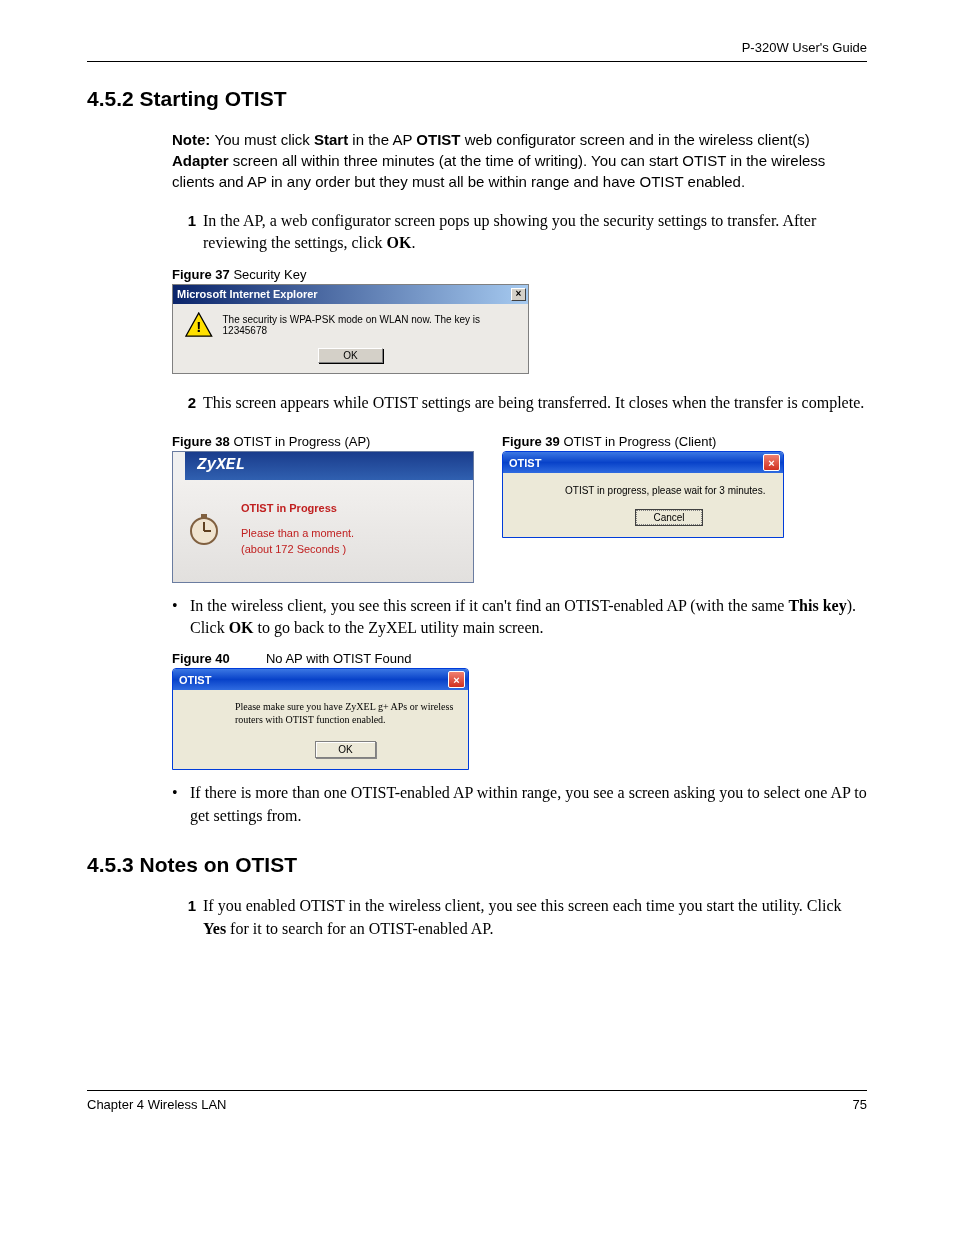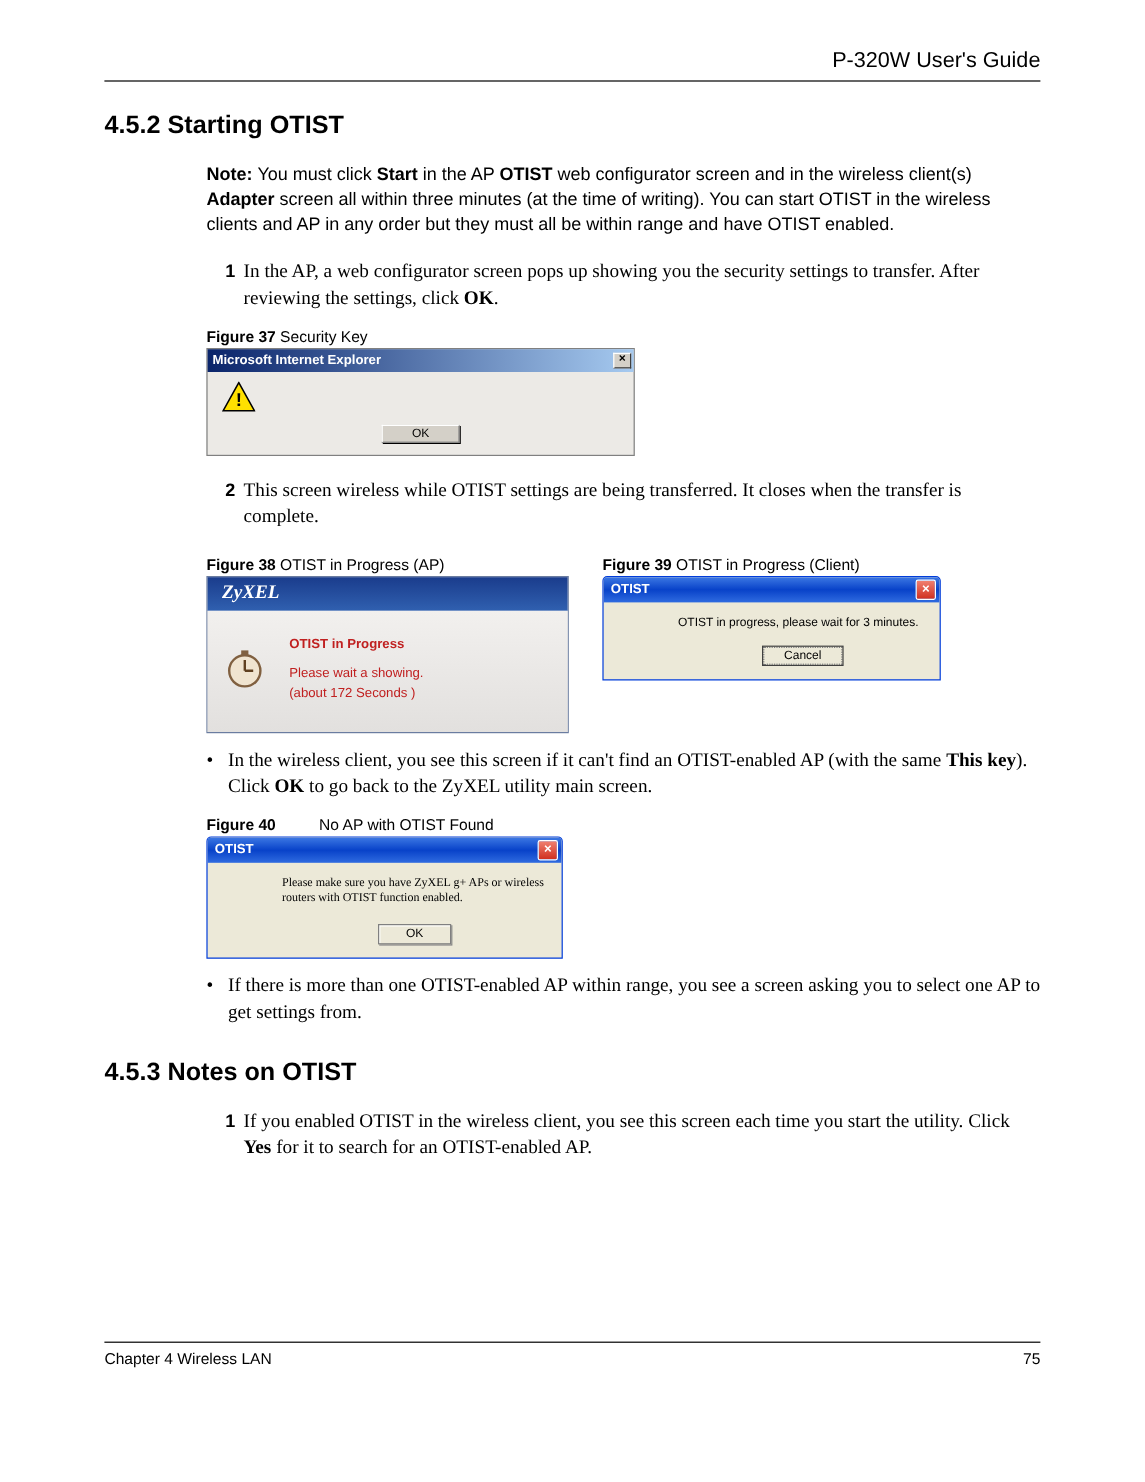--- a/index.html
+++ b/index.html
@@ -10,21 +10,21 @@
     color: #000;
   }
   .page {
     width: 780px;
     margin: 40px auto 30px auto;
     box-sizing: border-box;
     position: relative;
   }
   .top-header {
     text-align: right;
-    font-size: 18px;
+    font-size: 13px;
     padding-bottom: 6px;
     border-bottom: 1.5px solid #000;
   }
   .content {
     margin-top: 25px;
   }
   .h2 {
     font-size: 21px;
     font-weight: bold;
     margin-bottom: 18px;
@@ -138,21 +138,22 @@
     border: 1px solid #6a7ca0;
     background: #f0f0f0;
   }
   .zyxel-title {
     background: linear-gradient(to bottom, #1a3c8c, #3060b0);
     color: #fff;
     font-style: italic;
     font-weight: bold;
     font-size: 16px;
     padding: 4px 8px 6px 12px;
-    font-family: Liberation Serif, serif;
+    font-family: Liberation Mono, monospace;
+    margin-left: 12px;
   }
   .zyxel-body {
     display: flex;
     align-items: center;
     padding: 20px 8px 24px 14px;
     background: linear-gradient(to bottom, #f2f0ee, #e2e0de);
   }
   .clock-icon {
     width: 34px; height:34px;
     margin-right: 20px;
@@ -277,49 +278,50 @@
         <span class="close-x">×</span>
       </div>
       <div class="body">
         <div class="msg-row">
           <div class="warn-icon">
             <svg viewBox="0 0 32 30">
                 <polygon points="16,1 31,28 1,28" fill="#ffe000" stroke="#000" stroke-width="1.5"></polygon>
                 <text x="16" y="23" text-anchor="middle" font-size="18" font-weight="bold" font-family="Arial">!</text>
               </svg>
           </div>
+          <div class="msg-text">The security is WPA-PSK mode on WLAN now. The key is 12345678</div>
         </div>
         <div class="btn-ok">OK</div>
       </div>
     </div>
 
     <div class="ol-step" style="margin-top:18px;">
       <div class="num">2</div>
-      <div class="txt">This screen wireless while OTIST settings are being transferred. It closes when the transfer is complete.</div>
+      <div class="txt">This screen appears while OTIST settings are being transferred. It closes when the transfer is complete.</div>
     </div>
 
     <div class="fig-row">
       <div class="fig-col">
         <div class="fig-caption">
           <b>Figure 38</b><span>   OTIST in Progress (AP)</span>
         </div>
         <div class="zyxel-box">
           <div class="zyxel-title">ZyXEL</div>
           <div class="zyxel-body">
             <div class="clock-icon">
               <svg viewBox="0 0 34 34">
                   <circle cx="17" cy="19" r="13" fill="#f0e4d0" stroke="#806040" stroke-width="2"></circle>
                   <rect x="14" y="2" width="6" height="4" fill="#806040"></rect>
                   <line x1="17" y1="19" x2="17" y2="10" stroke="#604020" stroke-width="2"></line>
                   <line x1="17" y1="19" x2="24" y2="19" stroke="#604020" stroke-width="2"></line>
                 </svg>
             </div>
             <div class="zyxel-text">
               <span class="t1">OTIST in Progress</span>
-              <span>Please wait a showing.</span><br>
+              <span>Please than a moment.</span><br>
               <span>(about 172 Seconds )</span>
             </div>
           </div>
         </div>
       </div>
       <div class="fig-col">
         <div class="fig-caption">
           <b>Figure 39</b><span>   OTIST in Progress (Client)</span>
         </div>
         <div class="otist-dialog">

